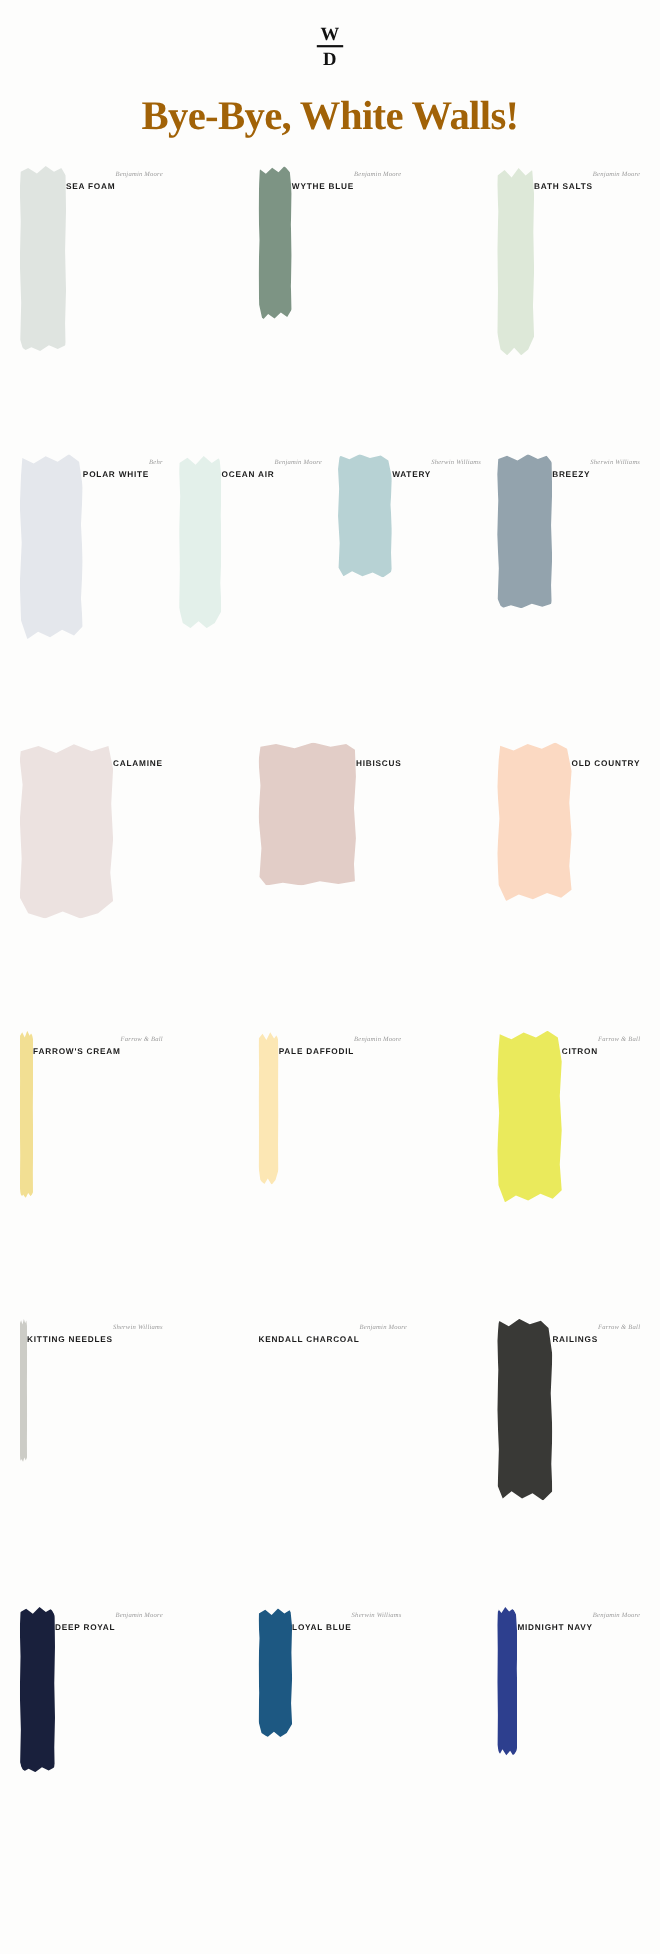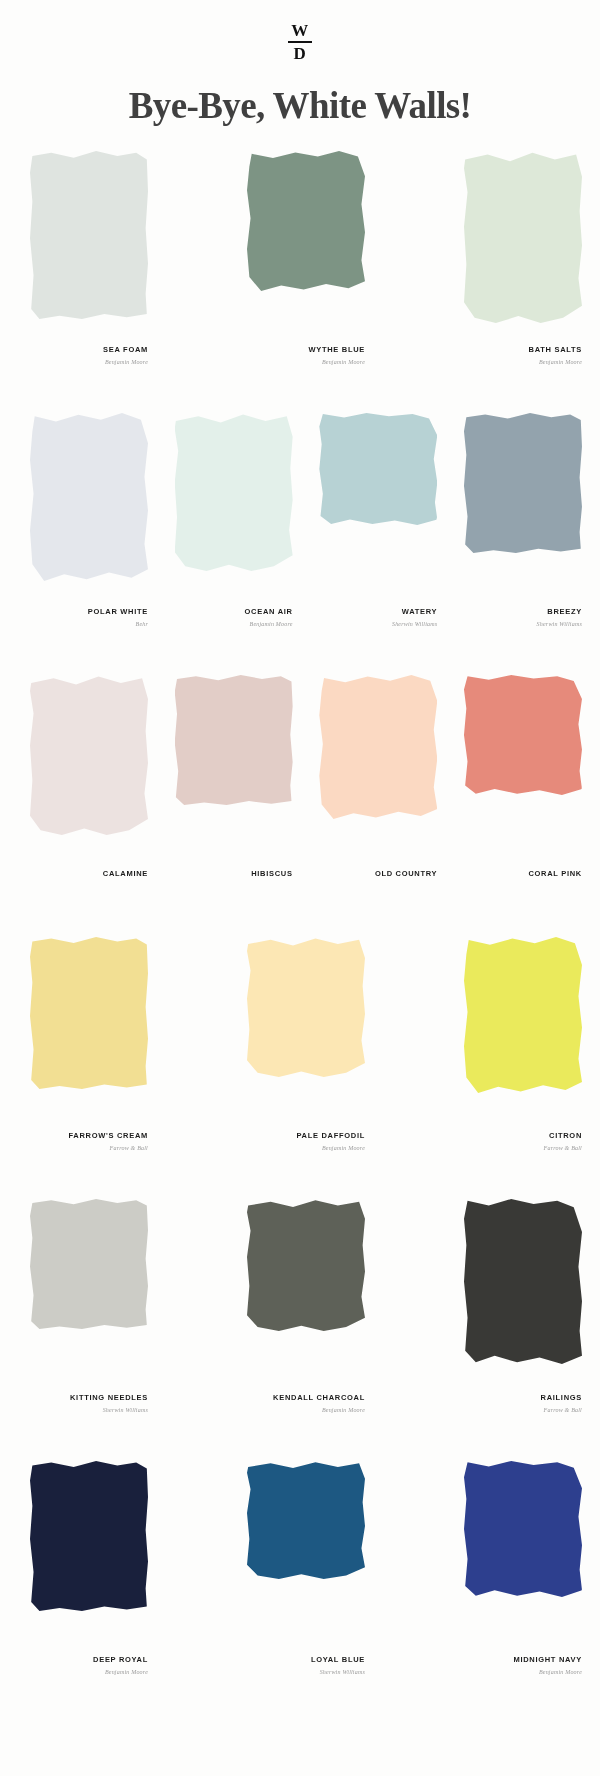--- a/index.html
+++ b/index.html
@@ -50,43 +50,43 @@
     background: #111111;
     margin: 2px 0;
   }
 
   .page-title {
     margin-top: 22px;
     font-family: "Liberation Serif", serif;
     font-weight: 700;
     font-size: 37px;
     letter-spacing: -0.6px;
-    color: #404040;
+    color: #a16207;
     text-align: center;
     white-space: nowrap;
   }
 
   
   .swatch-grid {
     margin-top: 24px;
     padding: 0 18px;
   }
 
   .swatch-row {
     display: flex;
     justify-content: space-between;
     align-items: flex-start;
     height: 262px;
   }
 
   .swatch-cell {
     width: 130px;
     display: flex;
-    flex-direction: column;
-    align-items: flex-end;
+    flex-direction: row;
+    align-items: flex-start;
   }
 
   .swatch-paint-wrap {
     height: 180px;
     width: 118px;
     display: flex;
     align-items: flex-start;
     justify-content: center;
   }
 
@@ -212,27 +212,20 @@
           <div class="swatch-name">HIBISCUS</div>
           <div class="swatch-brand"></div>
         </div>
         <div class="swatch-cell">
           <div class="swatch-paint-wrap">
             <div class="swatch-paint paint-b" style="background: rgb(251, 217, 194); height: 144px;"></div>
           </div>
           <div class="swatch-name">OLD COUNTRY</div>
           <div class="swatch-brand"></div>
         </div>
-        <div class="swatch-cell">
-          <div class="swatch-paint-wrap">
-            <div class="swatch-paint paint-d" style="background: rgb(230, 138, 123); height: 120px;"></div>
-          </div>
-          <div class="swatch-name">CORAL PINK</div>
-          <div class="swatch-brand"></div>
-        </div>
       </div>
       <div class="swatch-row">
         <div class="swatch-cell">
           <div class="swatch-paint-wrap">
             <div class="swatch-paint paint-a" style="background: rgb(242, 223, 147); height: 152px;"></div>
           </div>
           <div class="swatch-name">FARROW'S CREAM</div>
           <div class="swatch-brand">Farrow &amp; Ball</div>
         </div>
         <div class="swatch-cell">

